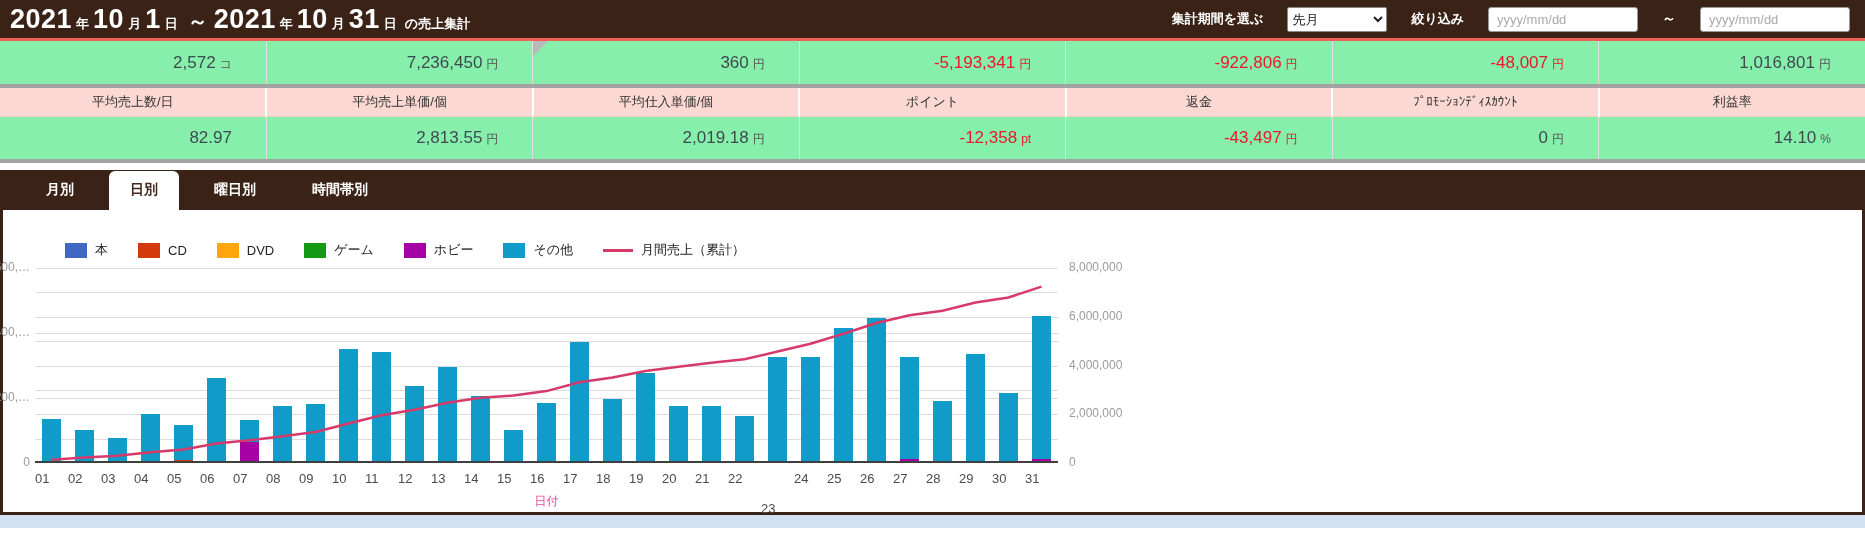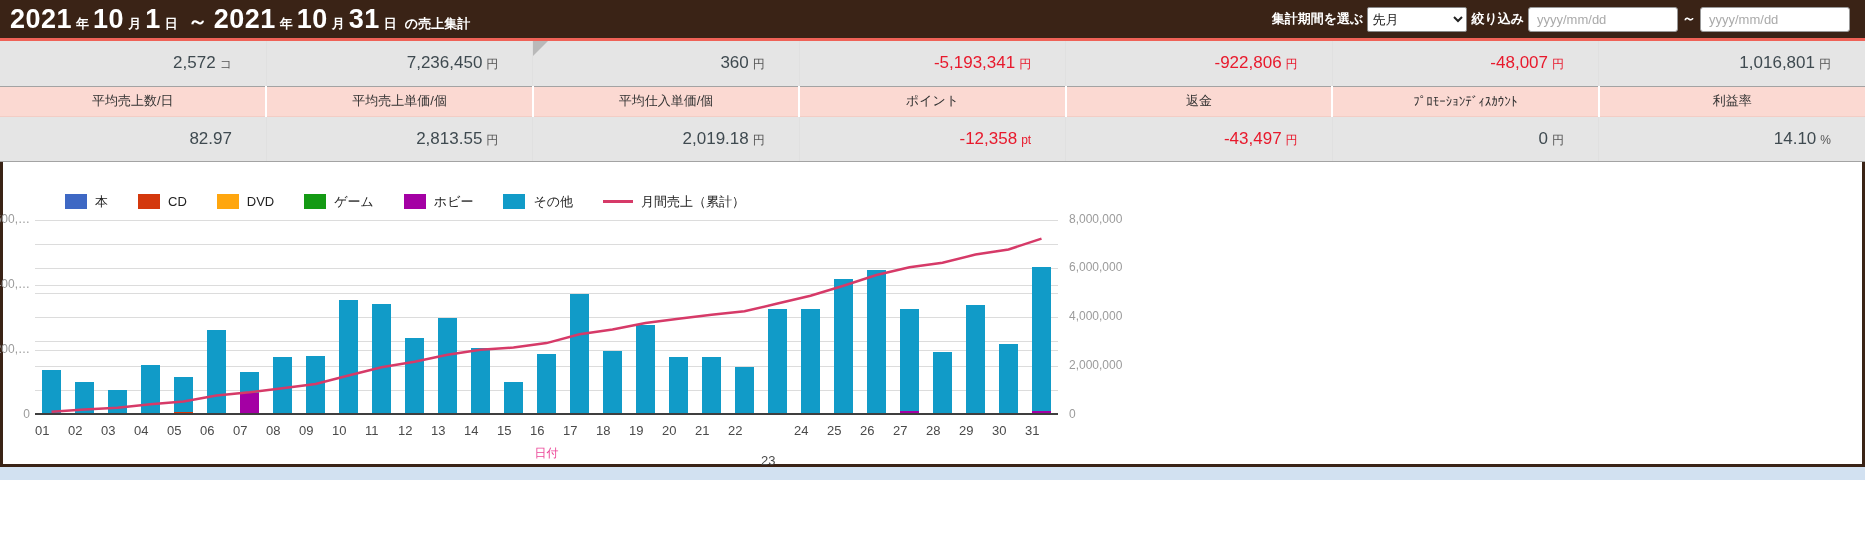--- a/index.html
+++ b/index.html
@@ -6,33 +6,33 @@
   html,body { background:#fff; }
   body { font-family: "Liberation Sans", "DejaVu Sans", sans-serif; }
   .page { position:relative; width:1865px; height:555px; overflow:hidden; background:#fff; }
 
   
   .topbar { display:flex; align-items:center; height:38px; background:#3a2316; color:#fff; padding:0 15px 0 10px; }
   .title span { vertical-align:baseline; }
   .title .lg { font-size:27px; font-weight:bold; letter-spacing:0.5px; }
   .title .md { font-size:20px; font-weight:bold; margin:0 6px; }
   .title .sm { font-size:13px; font-weight:bold; margin:0 4px; }
-  .controls { margin-left:auto; display:flex; align-items:center; gap:4px; }
+  .controls { margin-left:auto; display:flex; align-items:center; gap:24px; }
   .ctl-label { font-size:13px; font-weight:bold; white-space:nowrap; }
   .period-select { width:100px; height:25px; font-size:13px; border:1px solid #888; border-radius:2px; background:#fff; color:#222; }
   .date-input { width:150px; height:25px; font-size:13px; border:1px solid #999; border-radius:3px; padding:0 8px; color:#333; background:#fff; }
   .date-input::placeholder { color:#aaa; }
   .tilde { font-size:14px; font-weight:bold; }
 
   
   .summary-wrap { border-top:3px solid #ef6257; }
   table.summary { width:100%; border-collapse:collapse; table-layout:fixed; }
   table.summary th { height:30px; background:#fbd9d2; color:#333; font-size:13px; font-weight:normal; text-align:center; border-left:2px solid #fff; border-bottom:1px solid #f3cdc5; }
   table.summary th:first-child { border-left:none; }
-  table.summary td { position:relative; height:45px; background:#e5e5e5; text-align:right; padding-right:34px; border-left:1px solid #e0e0e0; border-bottom:1px solid #a3a3a3; white-space:nowrap;padding-left:6px; }
+  table.summary td { position:relative; height:45px; background:#86efac; text-align:right; padding-right:34px; border-left:1px solid #e0e0e0; border-bottom:4px solid #a3a3a3; white-space:nowrap;padding-left:6px; }
   table.summary td:first-child { border-left:none; }
   .val { font-size:17px; color:#3f4a50; }
   .unit { font-size:12px; color:#555; margin-left:4px; }
   .neg { color:#e8192c !important; }
   .corner { position:absolute; left:0; top:0; width:0; height:0; border-top:15px solid #b9b9b9; border-right:15px solid transparent; }
 
   
   .tabs { margin-top:7px; height:40px; background:#3a2316; display:flex; align-items:flex-end; padding-left:25px; }
   .tab { font-size:14px; font-weight:bold; color:#fff; padding:10px 21px 11px; cursor:pointer; margin-right:14px; border-radius:6px 6px 0 0; }
   .tab.active { background:#fff; color:#46281a; }
@@ -102,20 +102,26 @@
             <td><span class="val">2,019.18</span><span class="unit">円</span></td>
             <td><span class="val neg">-12,358</span><span class="unit neg">pt</span></td>
             <td><span class="val neg">-43,497</span><span class="unit neg">円</span></td>
             <td><span class="val">0</span><span class="unit">円</span></td>
             <td><span class="val">14.10</span><span class="unit">%</span></td>
           </tr>
         </tbody>
     </table>
   </div>
 
+  <nav class="tabs">
+      <div class="tab">月別</div>
+      <div class="tab active">日別</div>
+      <div class="tab">曜日別</div>
+      <div class="tab">時間帯別</div>
+    </nav>
 
   <section class="chart-panel">
     <div class="legend">
         <div class="legend-item">
           <span class="swatch" style="background: rgb(62, 104, 196);"></span>
           <span>本</span>
         </div>
         <div class="legend-item">
           <span class="swatch" style="background: rgb(212, 56, 13);"></span>
           <span>CD</span>

